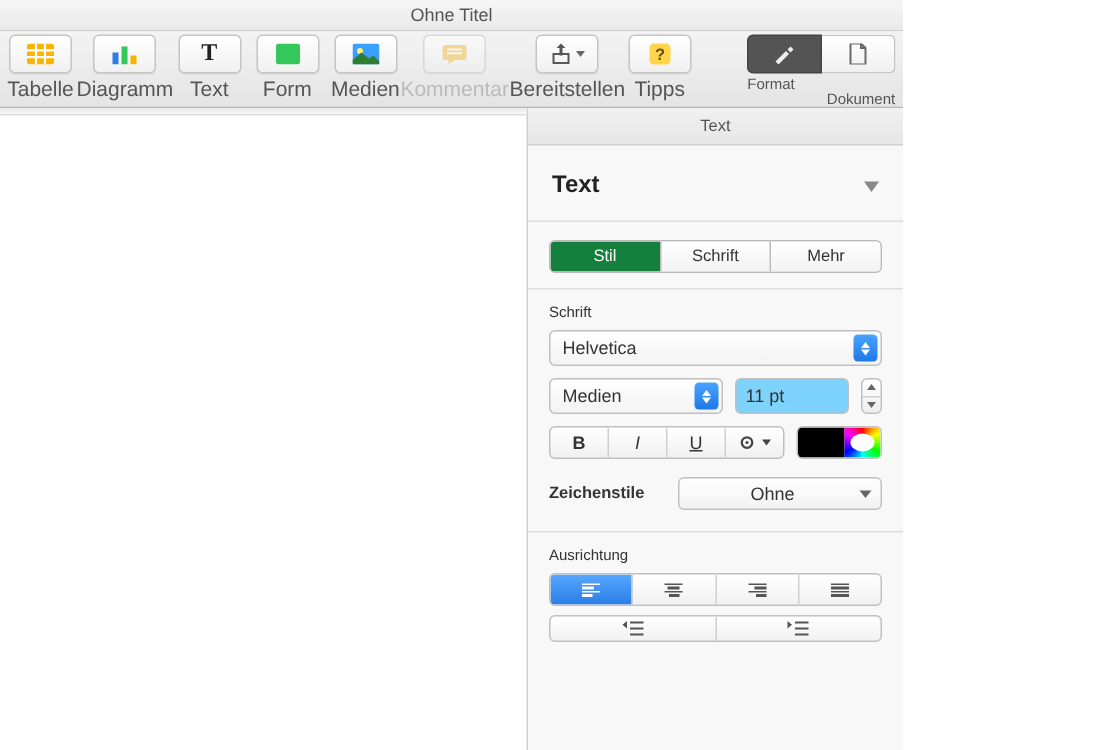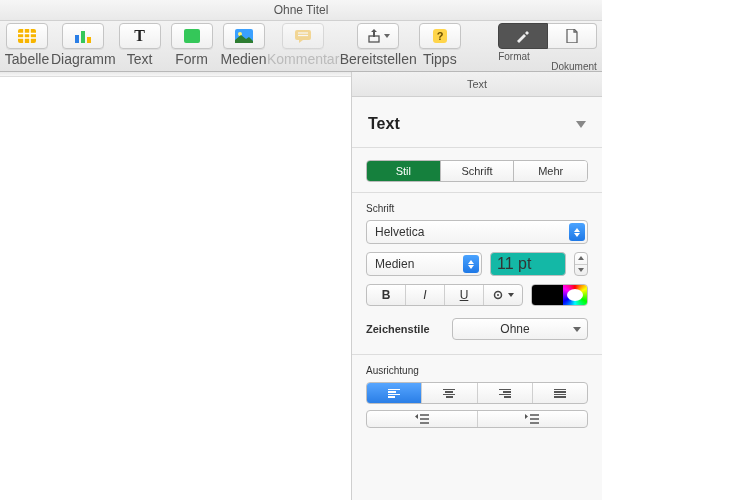--- a/index.html
+++ b/index.html
@@ -33,21 +33,21 @@
   .tabs .tab.active{background:#15803d;color:#fff}
   .sect-lbl{font-size:10px;font-weight:400;color:#333;margin:10px 0 6px 0}
   .select{position:relative;height:22px;border:1px solid #bfbfbf;border-radius:4px;background:linear-gradient(#fff,#f3f3f3);display:flex;align-items:center;padding:0 22px 0 8px;font-size:12px}
   .sel-arrows{position:absolute;right:2px;top:2px;bottom:2px;width:16px;border-radius:3px;display:flex;flex-direction:column;align-items:center;justify-content:center;gap:1px}
   .sel-arrows.blue{background:linear-gradient(#4aa3ff,#1e78e6)}
   .sel-arrows .up,.sel-arrows .dn{width:0;height:0;border-left:3px solid transparent;border-right:3px solid transparent}
   .sel-arrows .up{border-bottom:4px solid #fff}
   .sel-arrows .dn{border-top:4px solid #fff}
   .row2{display:flex;gap:8px;margin-top:8px}
   .row2 .select{flex:1}
-  .num{width:56px;height:22px;border:1px solid #bfbfbf;border-radius:4px;background:#14b8a6;display:flex;align-items:center;padding:0 12px 0 6px;font-size:16px;position:relative}
+  .num{width:56px;height:22px;border:1px solid #bfbfbf;border-radius:4px;background:#7dd3fc;display:flex;align-items:center;padding:0 12px 0 6px;font-size:12px;position:relative}
   .step{width:12px;height:22px;border:1px solid #bfbfbf;border-radius:4px;background:linear-gradient(#fff,#eee);display:flex;flex-direction:column}
   .step div{flex:1;display:flex;align-items:center;justify-content:center}
   .step .u{border-bottom:1px solid #ccc}
   .tri-u{width:0;height:0;border-left:3px solid transparent;border-right:3px solid transparent;border-bottom:4px solid #666}
   .tri-d{width:0;height:0;border-left:3px solid transparent;border-right:3px solid transparent;border-top:4px solid #666}
   .biu{display:flex;margin-top:8px;gap:8px}
   .biu-seg{display:flex;border:1px solid #bfbfbf;border-radius:4px;overflow:hidden;background:linear-gradient(#fff,#f0f0f0)}
   .biu-seg .b{width:38px;height:20px;display:flex;align-items:center;justify-content:center;font-size:12px}
   .biu-seg .b+.b{border-left:1px solid #cfcfcf}
   .colorwell{display:flex;border:1px solid #bfbfbf;border-radius:4px;overflow:hidden;height:20px;flex:1}

